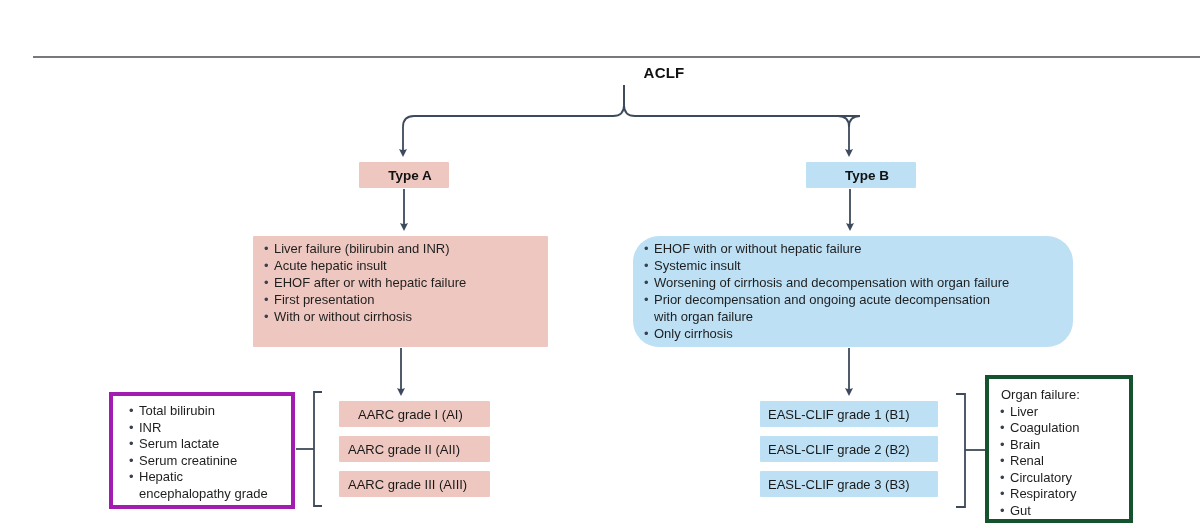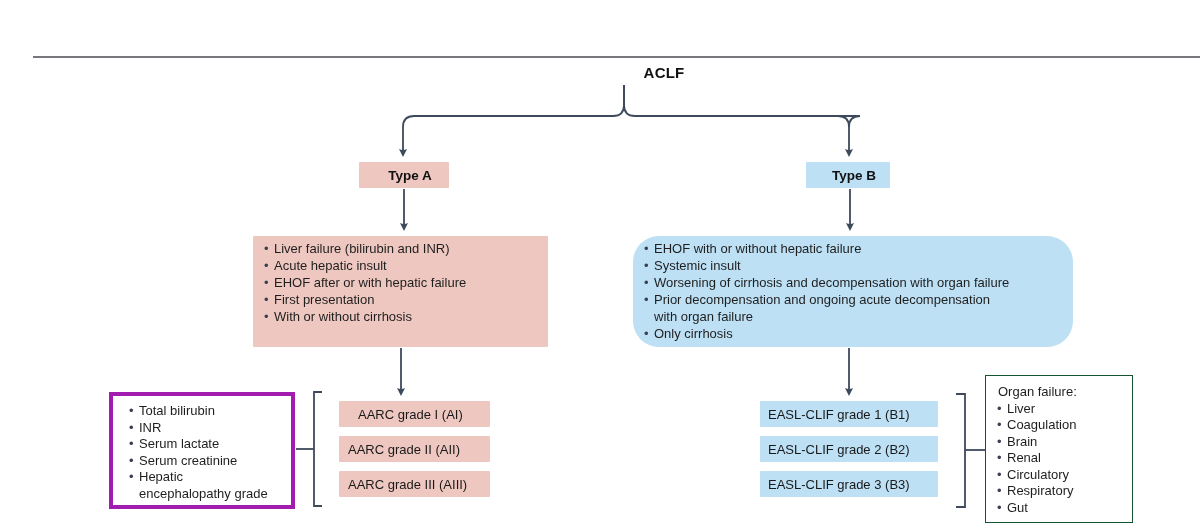--- a/index.html
+++ b/index.html
@@ -84,21 +84,21 @@
   .grade-box.aarc { padding-left: 9px; }
   .grade-box.easl { padding-left: 8px; }
 
   .note-box {
     position: absolute;
     background: #ffffff;
     font-size: 13px;
     line-height: 16.5px;
   }
   .note-box.left  { border: 4px solid #a21caf; padding: 7px 6px 0 17px; }
-  .note-box.right { border: 1px solid #14532d; padding: 8px 6px 0 12px; }
+  .note-box.right { border: 4px solid #14532d; padding: 8px 6px 0 12px; }
   .note-heading { white-space: nowrap; }
 </style>
 </head>
 <body>
 
 <div class="canvas">
 
   <div class="top-rule"></div>
 
   <div class="root-label">ACLF</div>
@@ -123,21 +123,21 @@
 
       <path d="M322,392 L314,392 L314,506 L322,506"></path>
       <path d="M296,449 L314,449"></path>
 
       <path d="M956,394 L965,394 L965,507 L956,507"></path>
       <path d="M965,450 L985,450"></path>
     </g>
   </svg>
 
   <div class="type-box fill-salmon" style="left:359px; top:162px; width:90px;">Type A</div>
-  <div class="type-box fill-blue" style="left:806px; top:162px; width:84px;">Type B</div>
+  <div class="type-box fill-blue" style="left:806px; top:162px; width:110px;">Type B</div>
 
   <div class="criteria-box fill-salmon" style="left:253px; top:236px; width:295px; height:111px;">
     <ul class="bullets">
       <li>Liver failure (bilirubin and INR)</li>
       <li>Acute hepatic insult</li>
       <li>EHOF after or with hepatic failure</li>
       <li>First presentation</li>
       <li>With or without cirrhosis</li>
     </ul>
   </div>

